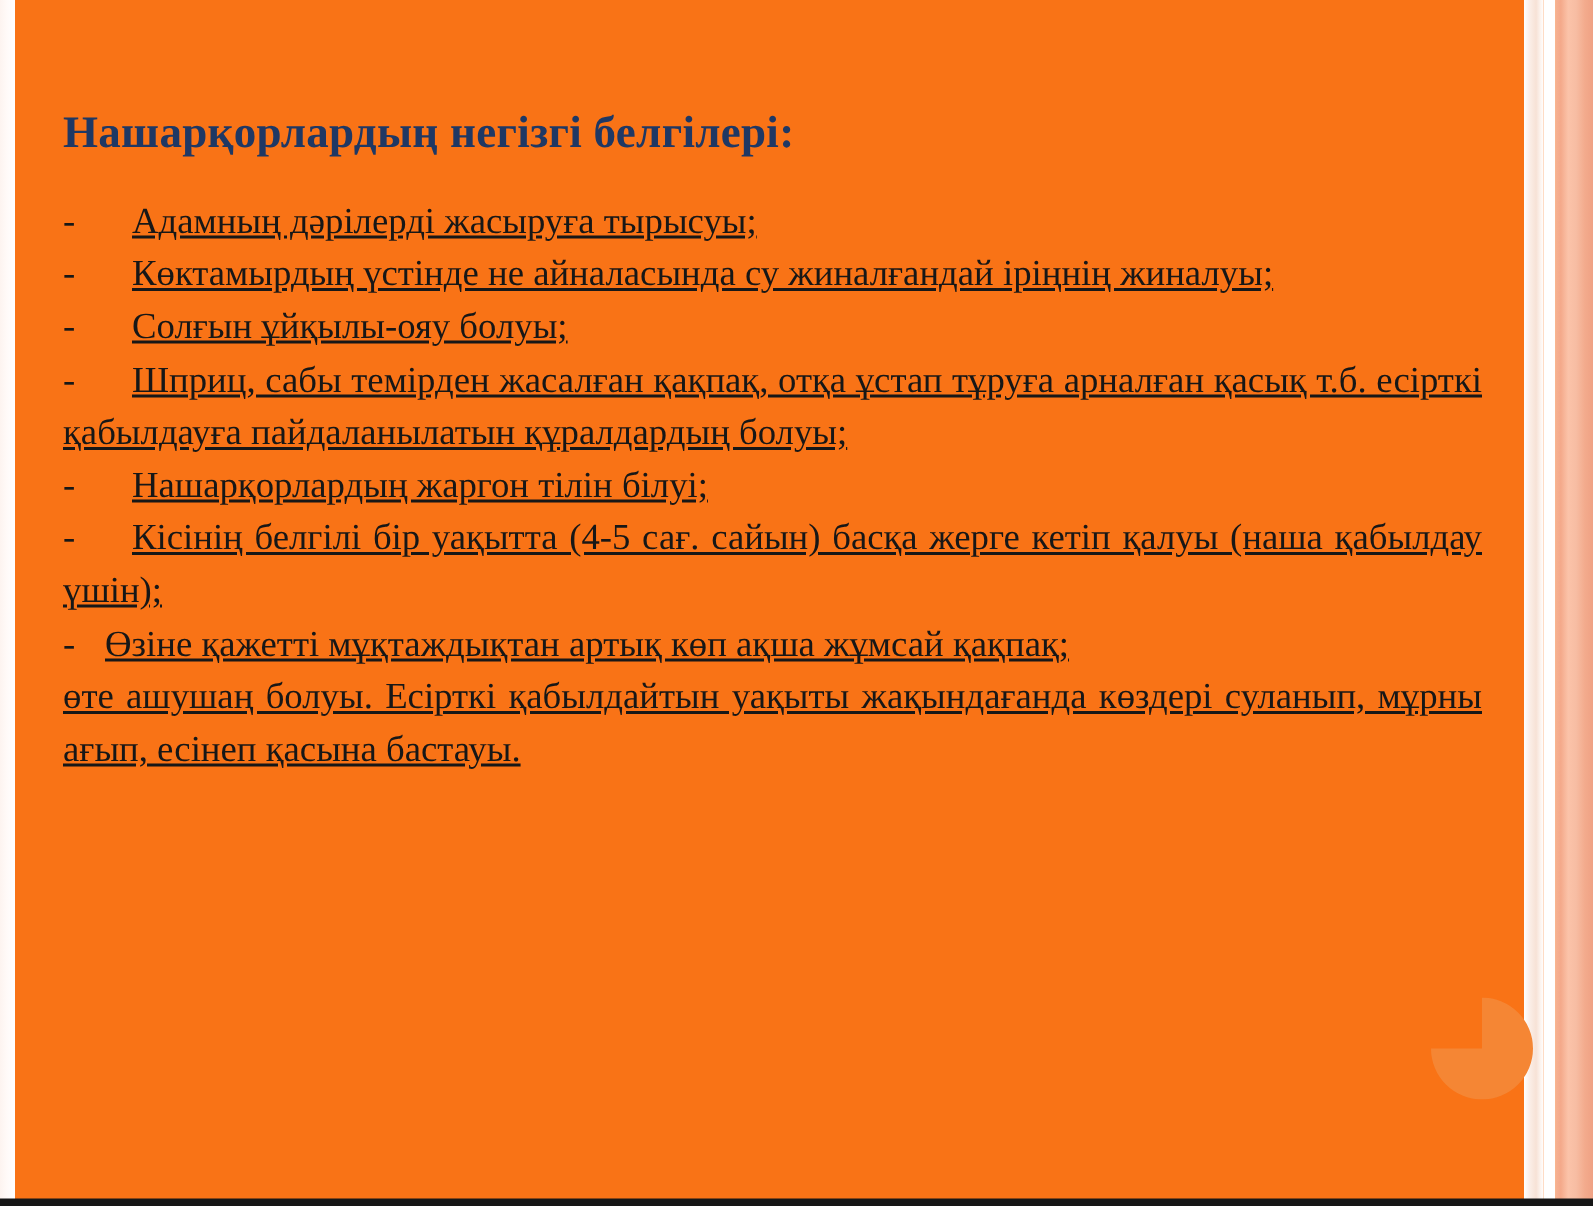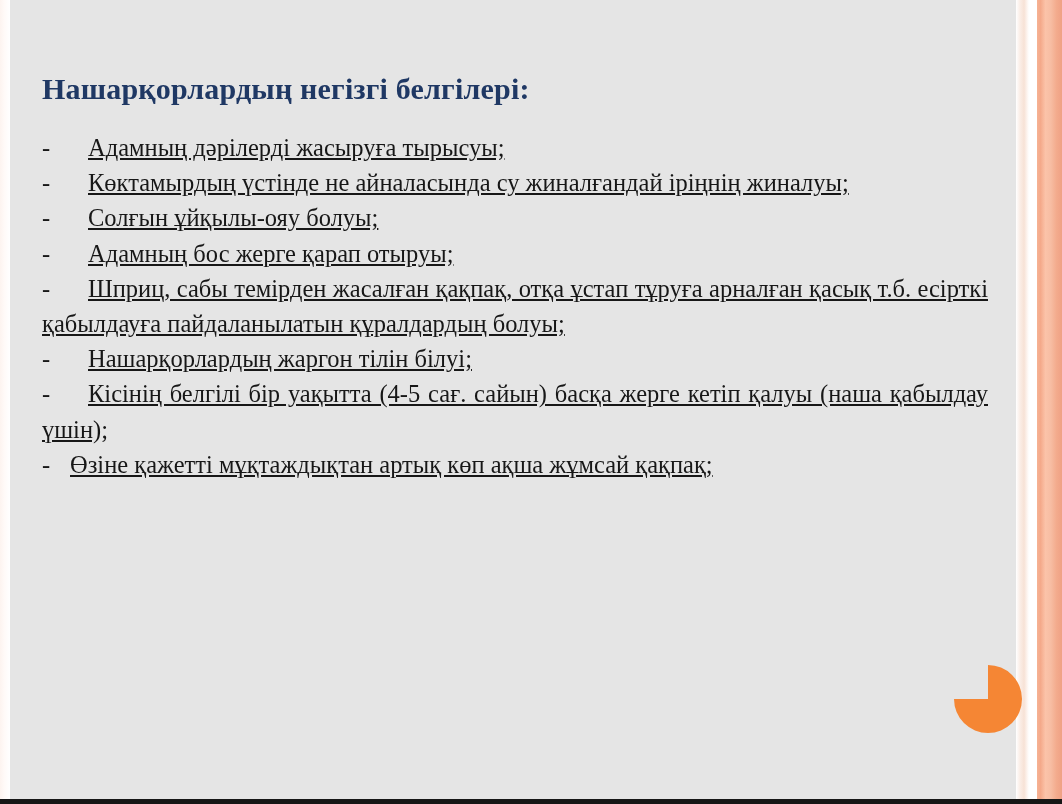--- a/index.html
+++ b/index.html
@@ -9,21 +9,21 @@
     background: #ffffff;
   }
   body {
     font-family: "Liberation Serif", "DejaVu Serif", serif;
   }
 
   .slide {
     position: relative;
     width: 1062px;
     height: 804px;
-    background: #e5e5e5;
+    background: #f97316;
     overflow: hidden;
     box-sizing: border-box;
   }
 
   
   .left-edge-tint {
     position: absolute;
     left: 0;
     top: 0;
     width: 10px;
@@ -178,28 +178,28 @@
     <div class="body-block">
 
       <p class="para nojust"><span class="dash-tight">-</span><span class="dash"></span><span>Адамның дәрілерді жасыруға тырысуы;</span></p>
 
 
       <p class="para"><span class="dash-tight">-</span><span class="dash"></span><span>Көктамырдың үстінде не айналасында су жиналғандай іріңнің жиналуы;</span></p>
 
       <p class="para nojust"><span class="dash-tight">-</span><span class="dash"></span><span>Солғын ұйқылы-ояу болуы;</span></p>
 
 
-      <p class="para nojust"><span class="dash-tight">-</span><span class="dash"></span><span>Адамның бос жерге қарап отыруы;</span></p>
 
       <p class="para"><span class="dash-tight">-</span><span class="dash"></span><span>Шприц, сабы темірден жасалған қақпақ, отқа ұстап тұруға арналған қасық т.б. есірткі қабылдауға пайдаланылатын құралдардың болуы;</span></p>
 
       <p class="para nojust"><span class="dash-tight">-</span><span class="dash"></span><span>Нашарқорлардың жаргон тілін білуі;</span></p>
 
       <p class="para"><span class="dash-tight">-</span><span class="dash"></span><span>Кісінің белгілі бір уақытта (4-5 сағ. сайын)  басқа жерге кетіп қалуы (наша қабылдау үшін);</span></p>
 
       <p class="para nojust"><span class="dash-tight">-</span><span class="dash-tight"></span><span>Өзіне қажетті мұқтаждықтан артық көп ақша жұмсай қақпақ;</span></p>
 
+      <p class="para"><span>өте ашушаң болуы. Есірткі қабылдайтын уақыты жақындағанда көздері суланып, мұрны ағып, есінеп қасына бастауы.</span></p>
 
     </div>
   </div>
 
   <div class="bottom-rule"></div>
 </div>
 
 </body></html>

